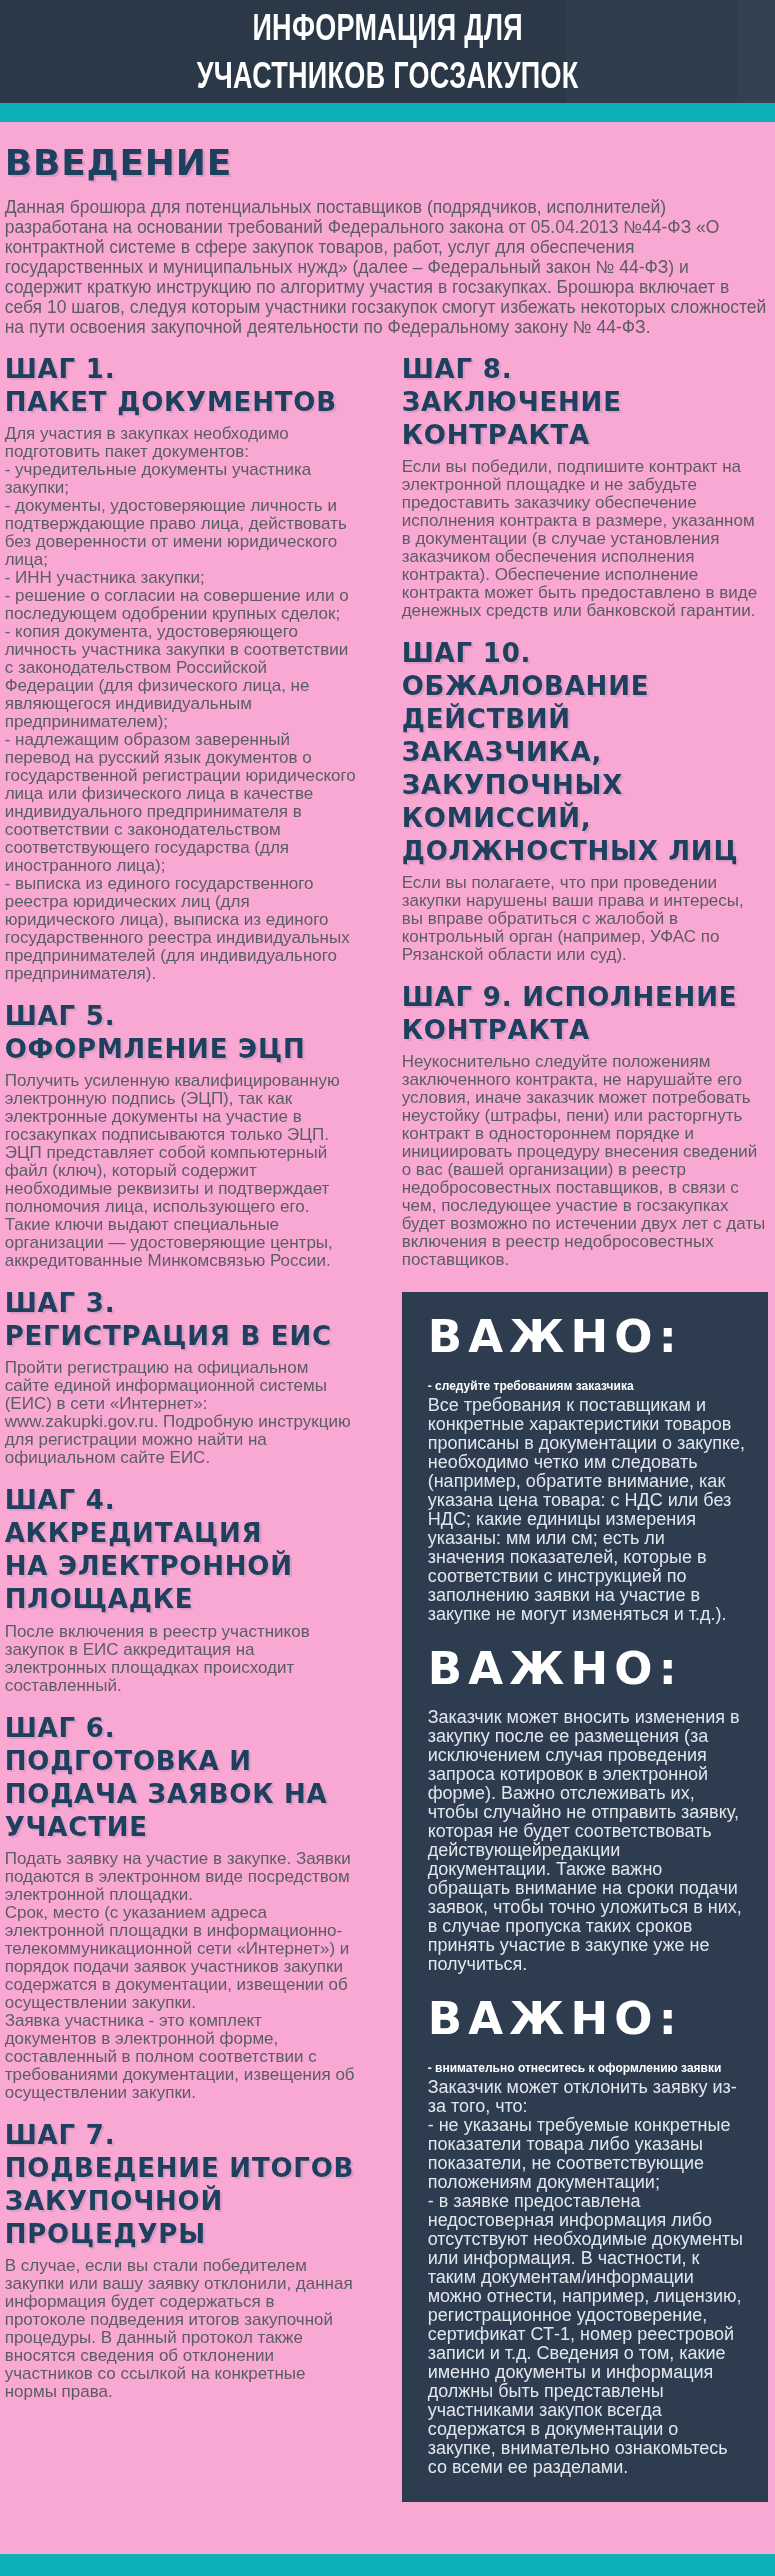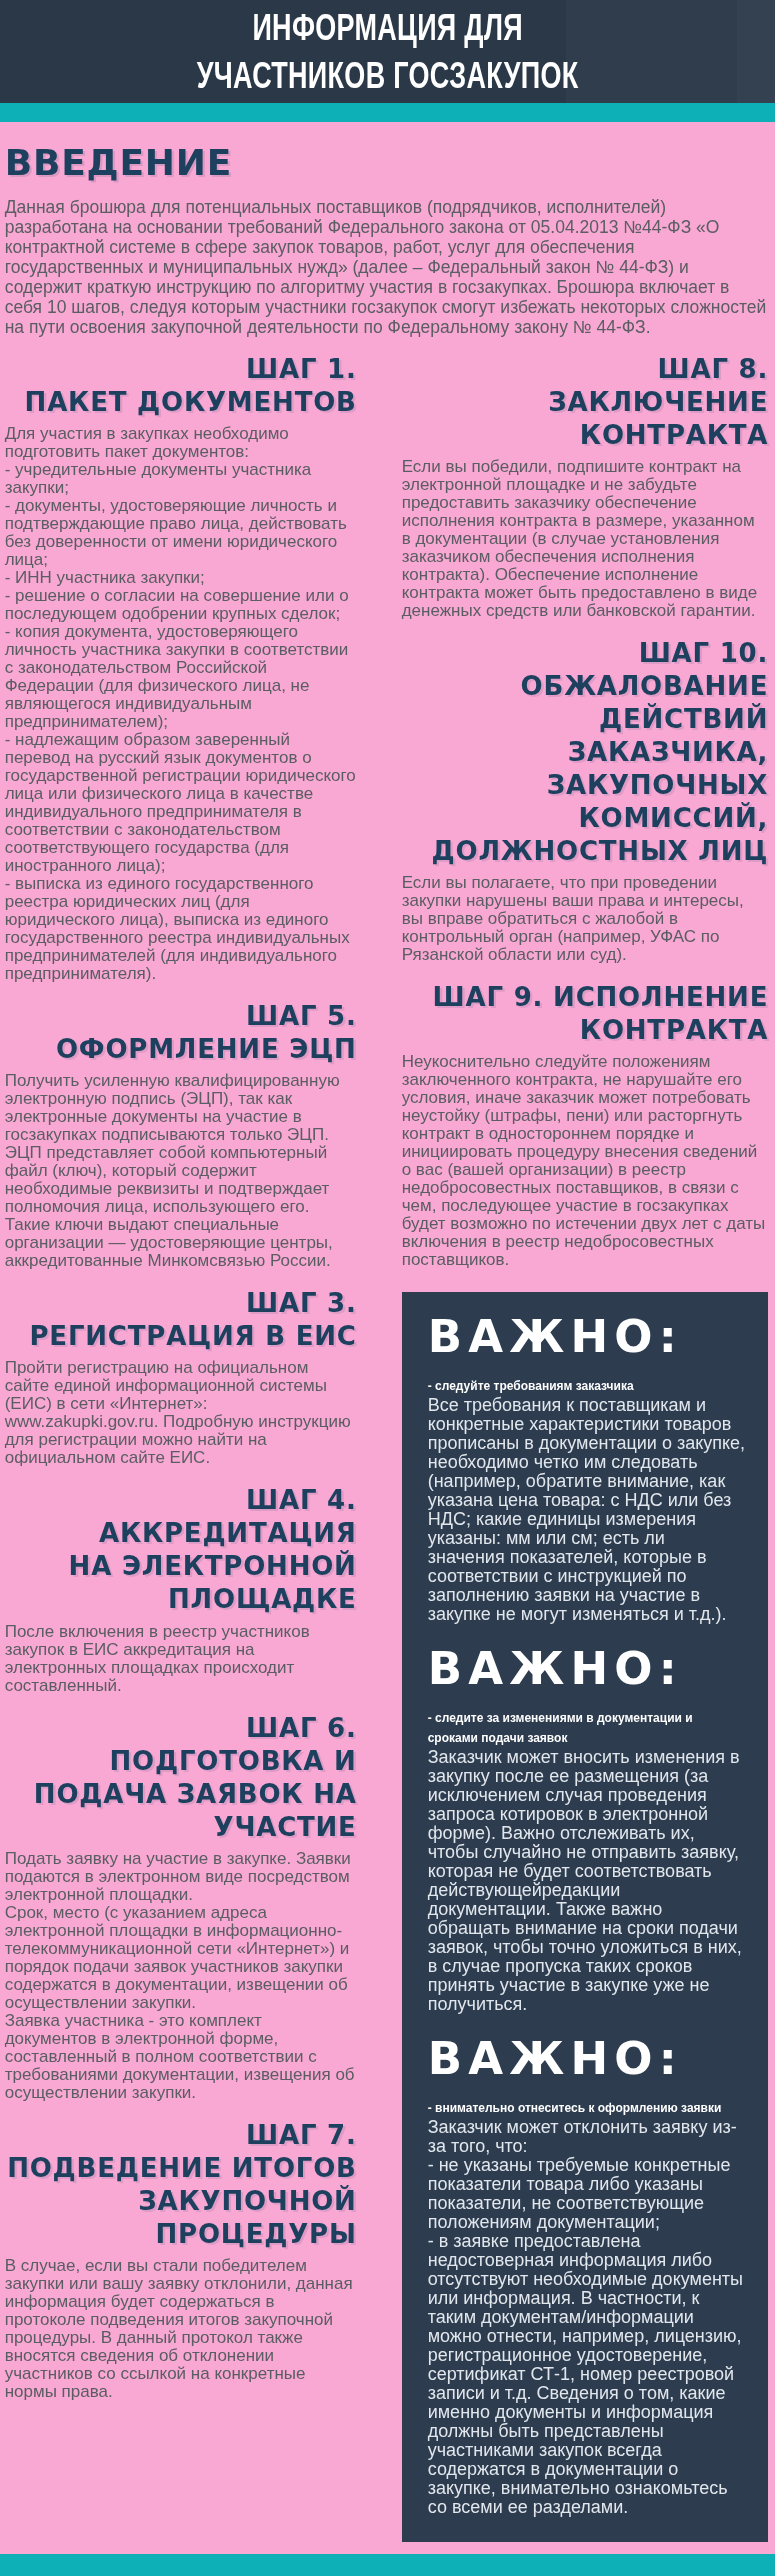--- a/index.html
+++ b/index.html
@@ -67,21 +67,20 @@
   .step-title {
     font-family: "DejaVu Sans", sans-serif;
     font-weight: 800;
     color: #1d405e;
     font-size: 26px;
     line-height: 33px;
     letter-spacing: 0.8px;
     margin: 0 0 6.2px 0;
     white-space: pre-line;
     text-shadow: 2.3px 2.3px 0 rgba(29,64,94,0.12);
-    text-align: right;
   }
   .step-body {
     font-size: 17px;
     line-height: 18px;
     color: #5a5d61;
     margin: 0;
     white-space: pre-line;
   }
 
   
@@ -216,21 +215,20 @@
         </section>
 
         <aside class="important-box">
           <section class="imp-section">
             <div class="imp-title">ВАЖНО:</div>
             <p class="imp-lead">- следуйте требованиям заказчика</p>
             <p class="imp-body">Все требования к поставщикам и конкретные характеристики товаров прописаны в документации о закупке, необходимо четко им следовать (например, обратите внимание, как указана цена товара: с НДС или без НДС; какие единицы измерения указаны: мм или см; есть ли значения показателей, которые в соответствии с инструкцией по заполнению заявки на участие в закупке не могут изменяться и т.д.).</p>
           </section>
           <section class="imp-section">
             <div class="imp-title">ВАЖНО:</div>
-            <p class="imp-lead">- следите за изменениями в документации и сроками подачи заявок</p>
             <p class="imp-body">Заказчик может вносить изменения в закупку после ее размещения (за исключением случая проведения запроса котировок в электронной форме). Важно отслеживать их, чтобы случайно не отправить заявку, которая не будет соответствовать действующейредакции документации. Также важно обращать внимание на сроки подачи заявок, чтобы точно уложиться в них, в случае пропуска таких сроков принять участие в закупке уже не получиться.</p>
           </section>
           <section class="imp-section">
             <div class="imp-title">ВАЖНО:</div>
             <p class="imp-lead">- внимательно отнеситесь к оформлению заявки</p>
             <p class="imp-body">Заказчик может отклонить заявку из-за того, что:
 - не указаны требуемые конкретные показатели товара либо указаны показатели, не соответствующие положениям документации;
 - в заявке предоставлена недостоверная информация либо отсутствуют необходимые документы или информация. В частности, к таким документам/информации можно отнести, например, лицензию, регистрационное удостоверение, сертификат СТ-1, номер реестровой записи и т.д. Сведения о том, какие именно документы и информация должны быть представлены участниками закупок всегда содержатся в документации о закупке, внимательно ознакомьтесь со всеми ее разделами.</p>
           </section>
         </aside>

